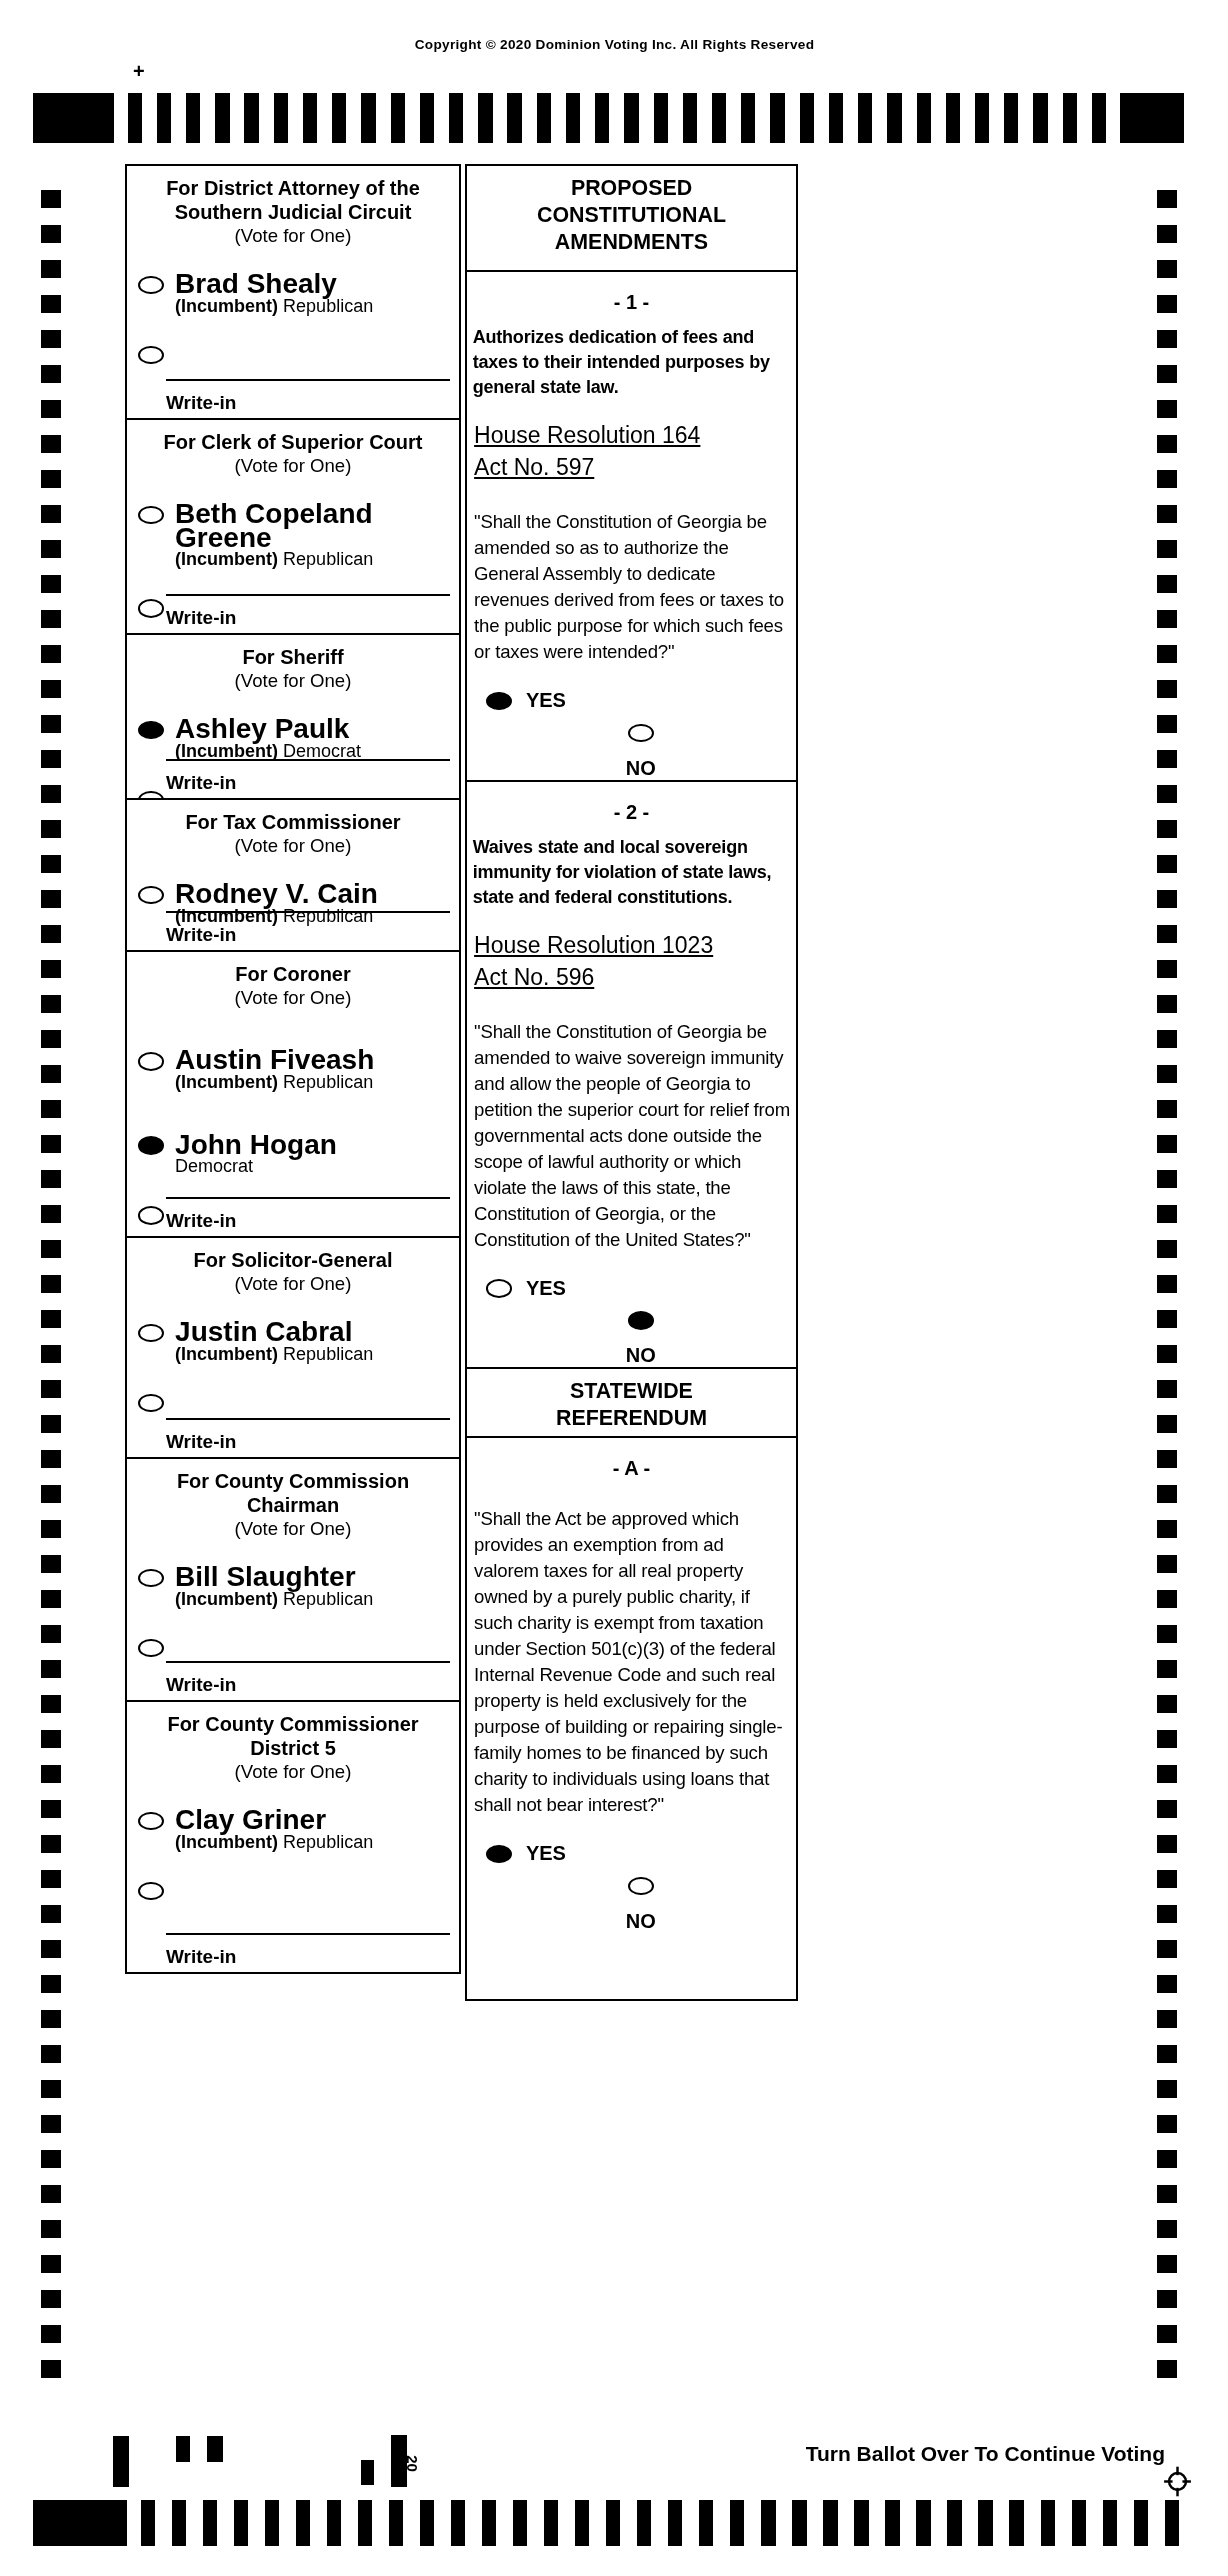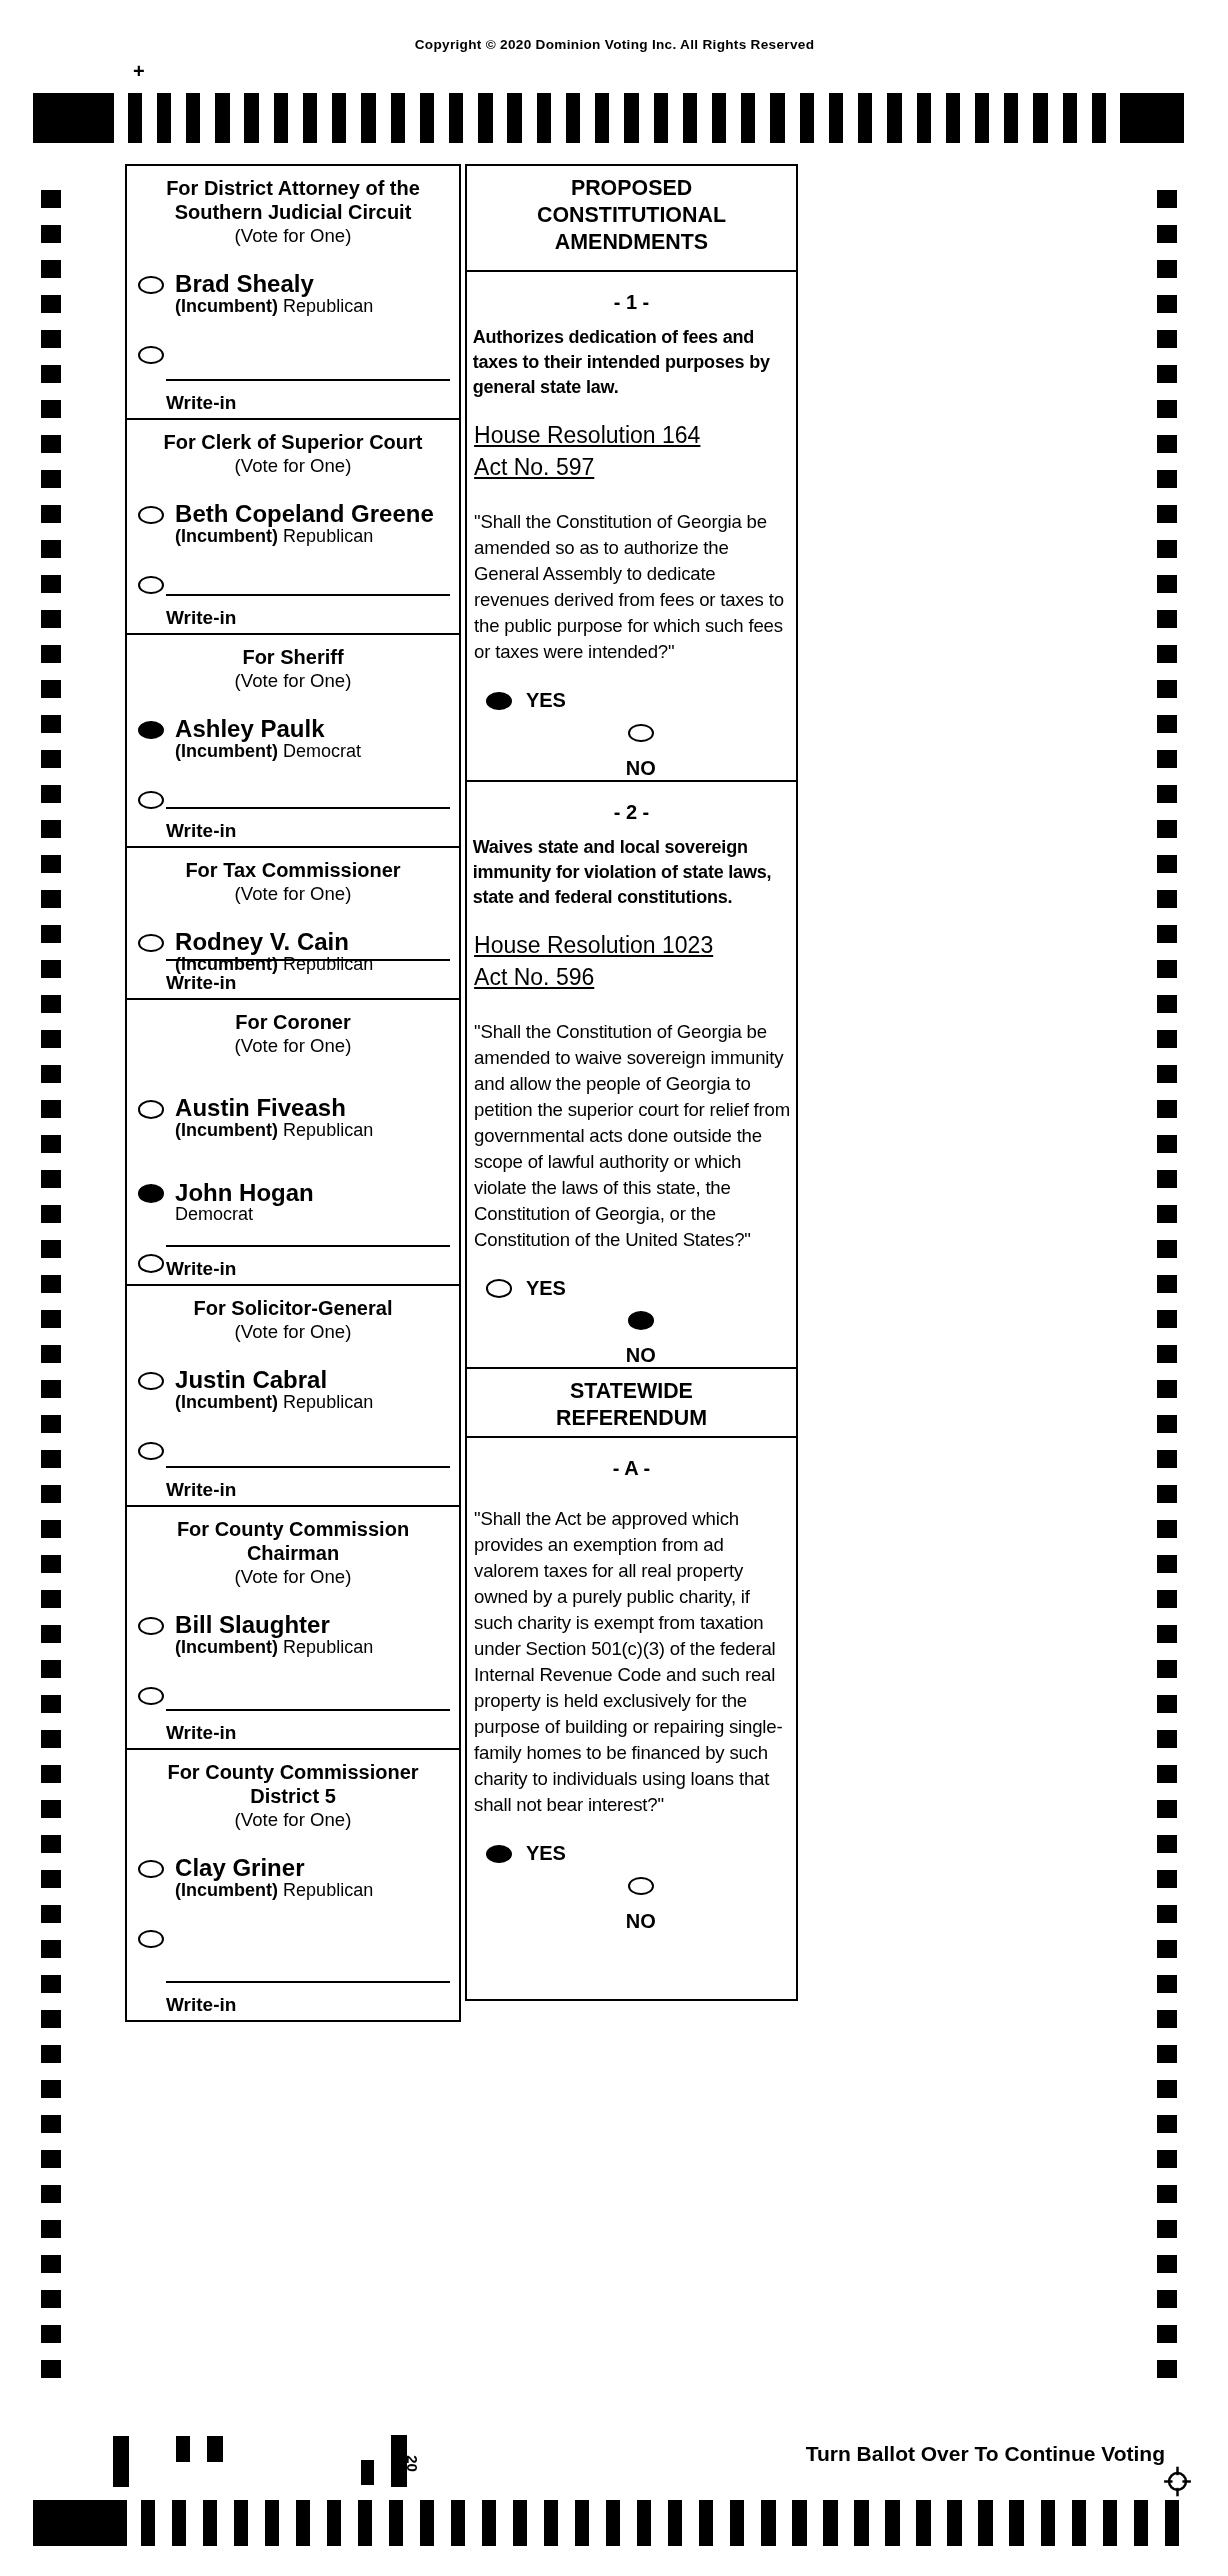--- a/index.html
+++ b/index.html
@@ -35,21 +35,21 @@
   
   .c-title{margin:10px 4.3px 0 4.3px;font-size:20px;font-weight:bold;text-align:center;
     line-height:24px;white-space:pre-line;}
   .c-vote{font-size:18.6px;text-align:center;line-height:23px;font-weight:normal;}
   .cand-row{display:flex;align-items:flex-start;margin:28.6px 0 0 11.4px;}
   .cand-row.tight{margin-top:43px;}
   .oval{width:26px;height:18.6px;border:2.1px solid #000;border-radius:50%;
     flex:none;display:inline-block;background:#fff;box-sizing:border-box;}
   .oval.filled{background:#000;}
   .cand-text{margin-left:10.7px;margin-top:-3.6px;}
-  .cand-name{font-size:24px;font-weight:bold;line-height:23.6px;}
+  .cand-name{font-size:28px;font-weight:bold;line-height:23.6px;}
   .cand-party{font-size:18px;line-height:21.4px;}
   .cand-party b{font-weight:bold;}
   .writein{position:absolute;left:39px;right:8.6px;bottom:4.3px;border-top:2.1px solid #000;
     padding-top:11px;font-size:19px;font-weight:bold;}
   
   .m-head{font-size:21.4px;font-weight:bold;text-align:center;line-height:27px;
     padding-top:8.6px;white-space:pre-line;}
   .m-num{text-align:center;font-size:20px;font-weight:bold;margin-top:18px;line-height:24px;}
   .m-summary{font-size:18px;font-weight:bold;line-height:25px;margin:11.4px 7.1px 0 5.7px;
     letter-spacing:-0.2px;}
@@ -275,21 +275,21 @@
       </div>
     </div>
     <div class="cand-row">
       <span class="oval"></span>
     </div>
     <div class="writein">
       <span>Write-in</span>
     </div>
   </section>
 
-  <section class="contest" style="height:213px">
+  <section class="contest" style="height:165px">
     <h2 class="c-title">For Sheriff</h2>
     <div class="c-vote">(Vote for One)</div>
     <div class="cand-row">
       <span class="oval filled"></span>
       <div class="cand-text">
         <div class="cand-name">Ashley Paulk</div>
         <div class="cand-party"><b>(Incumbent)</b> <span>Democrat</span></div>
       </div>
     </div>
     <div class="cand-row">

